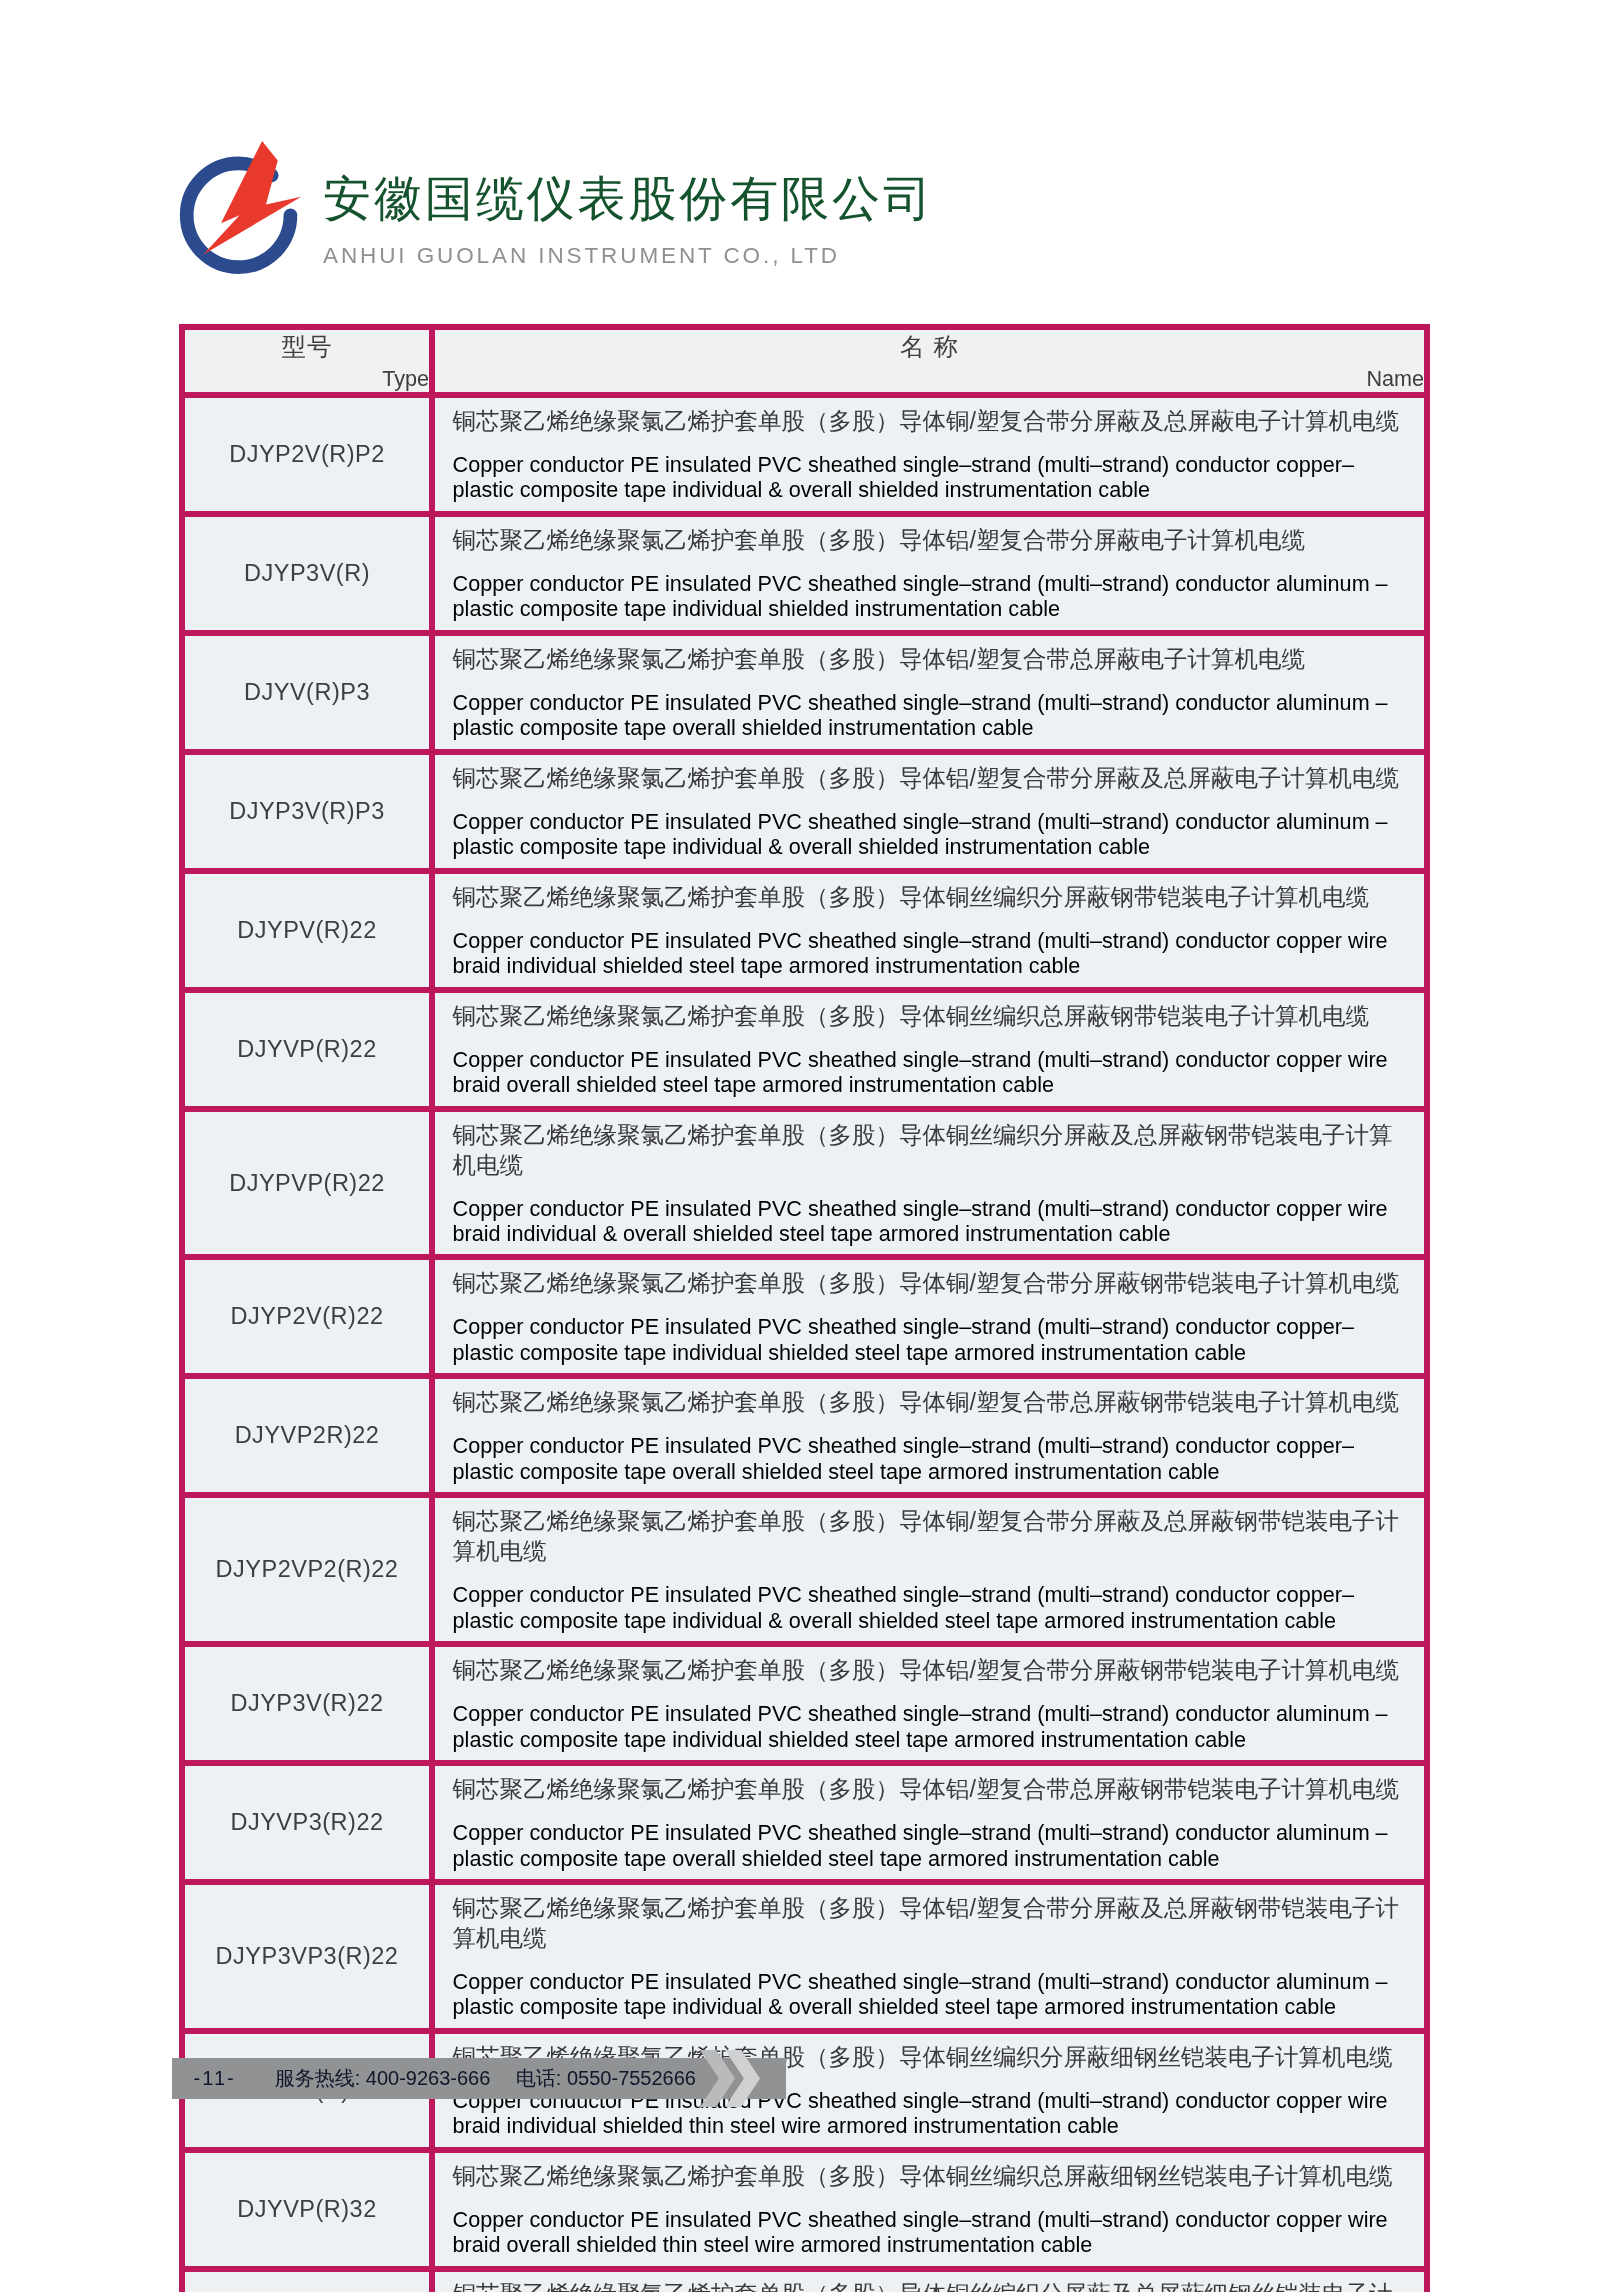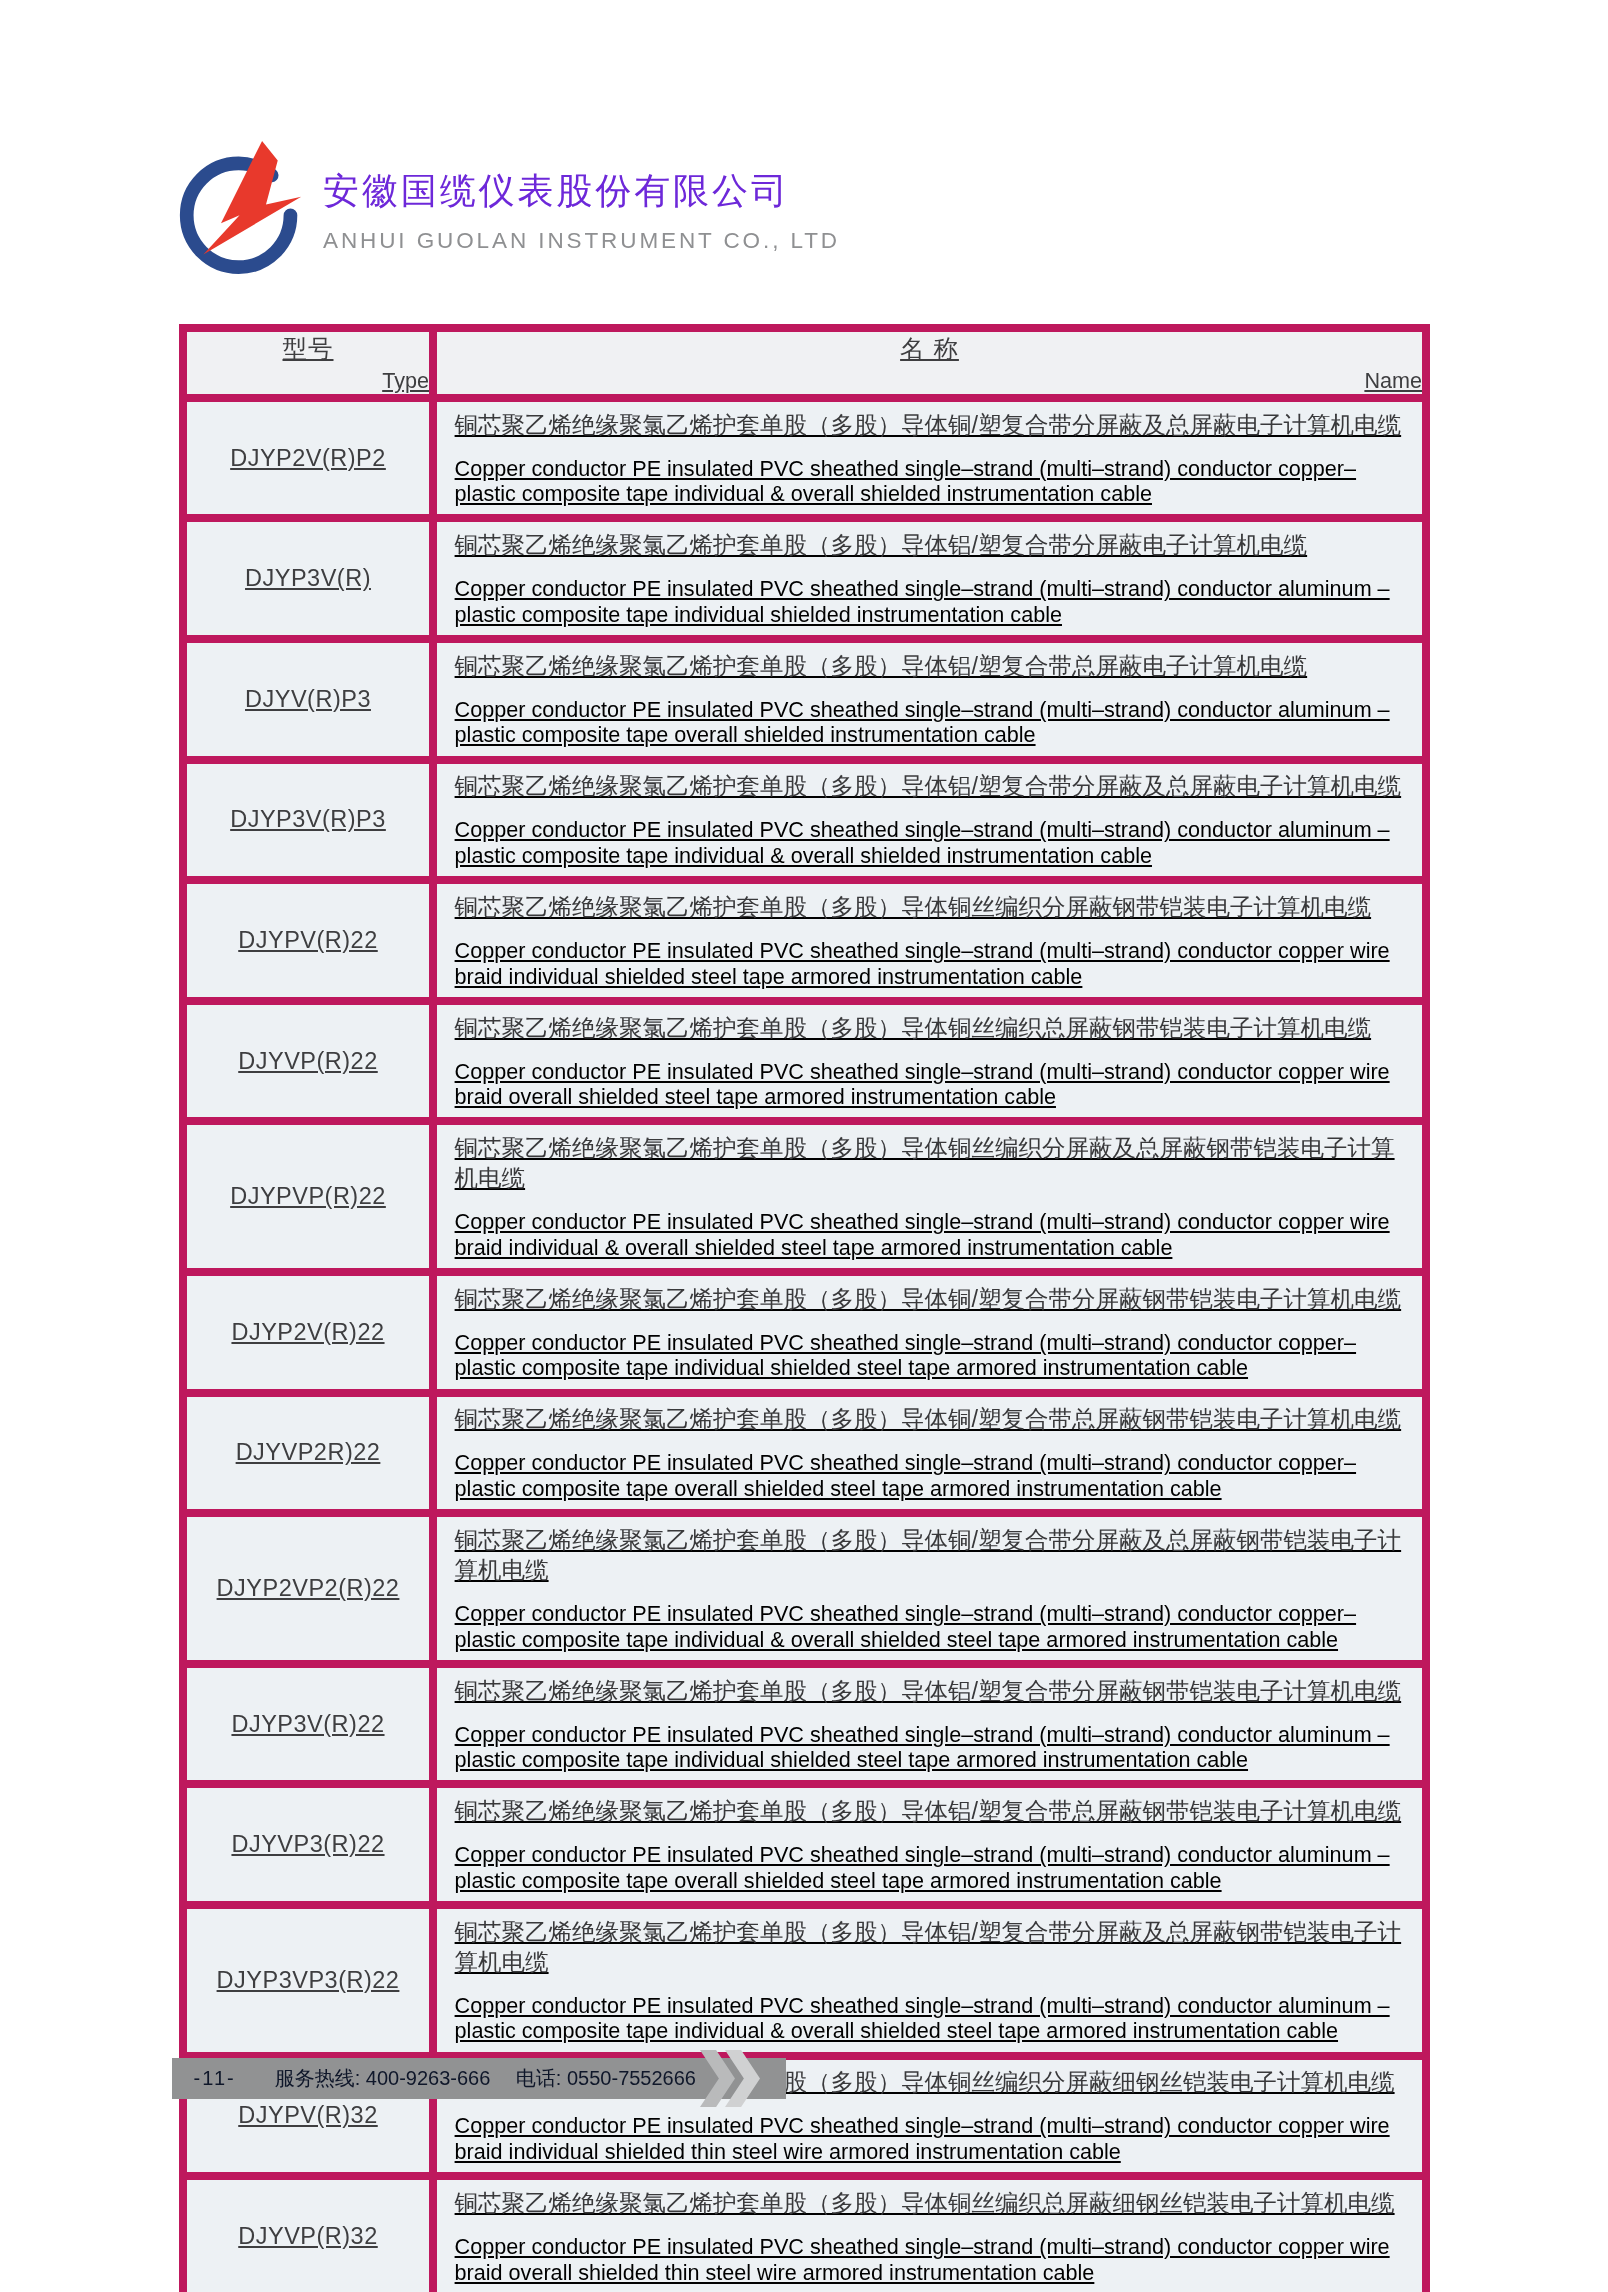--- a/index.html
+++ b/index.html
@@ -4,28 +4,28 @@
 <style>
   * { margin:0; padding:0; box-sizing:border-box; }
   html,body { background:#ffffff; }
   .page {
     position:relative; width:1608px; height:2293px; background:#ffffff;
     font-family:"Liberation Sans", sans-serif; overflow:hidden;
   }
   
   .logo { position:absolute; left:169px; top:139px; width:147px; height:137px; }
   .company { position:absolute; left:323px; top:167px; }
-  .company-cn { font-size:36px; color:#6d28d9; letter-spacing:2.9px; font-weight:400; }
+  .company-cn { font-size:48px; color:#14532d; letter-spacing:2.9px; font-weight:400; }
   .company-en { font-size:22.5px; color:#8f9092; letter-spacing:2.9px; margin-top:11.8px; }
   
   table.spec {
     position:absolute; left:179px; top:324px; width:1251px;
     border-collapse:collapse; table-layout:fixed;
   }
-  .spec th, .spec td { border:8px solid #be185d;text-decoration:underline; }
+  .spec th, .spec td { border:6px solid #be185d; }
   .spec thead th {
     height:61px; background:#f0f1f3; font-weight:400; color:#3e3e40;
     text-align:center; vertical-align:middle;
   }
   .th-cn { font-size:24.5px; letter-spacing:1px; }
   .th-en { font-size:21.6px; margin-top:2.9px;text-align:right; }
   .spec td { height:119px; background:#edf1f4; vertical-align:middle; }
   td.type-cell { text-align:center; font-size:23.5px; color:#3e3e40; letter-spacing:0.5px; }
   td.name-cell { padding:7.8px 11.8px 7.8px 17.6px; }
   .name-cn { font-size:23.5px; color:#39393b; line-height:30px; }

